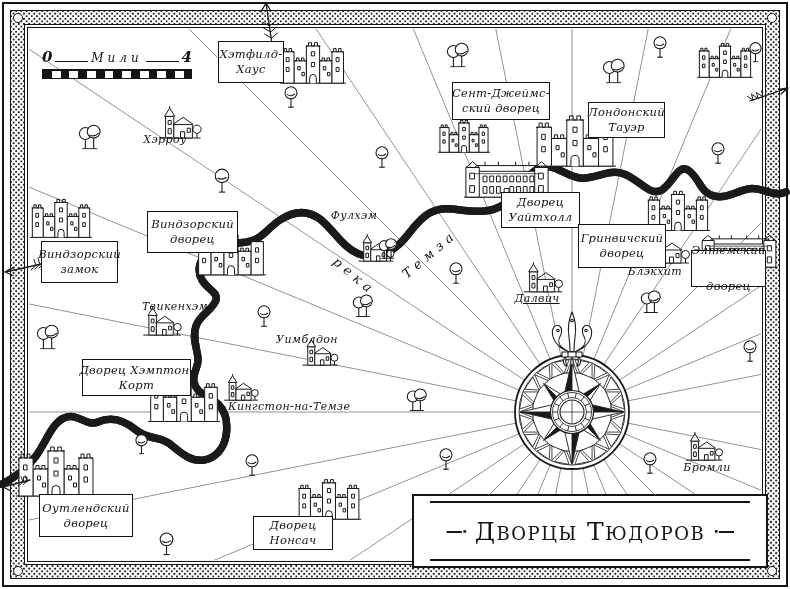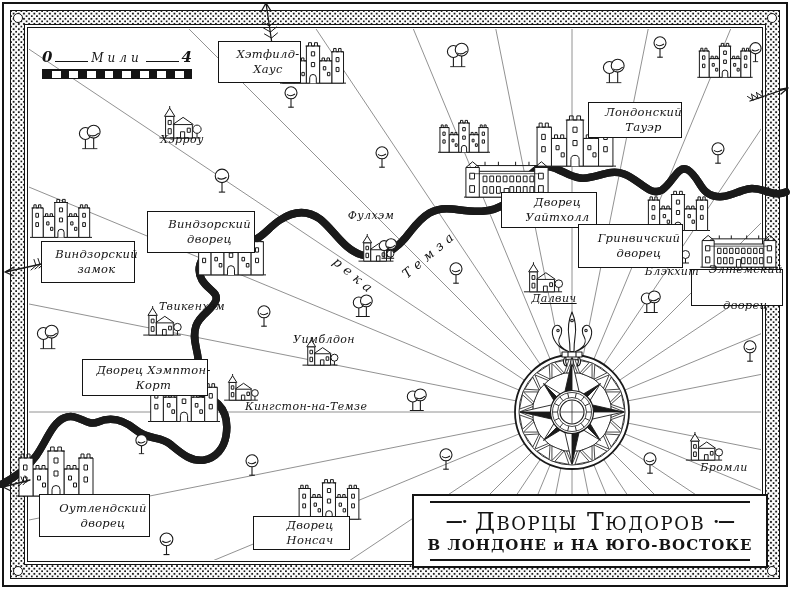--- a/index.html
+++ b/index.html
@@ -15,35 +15,35 @@
     background-position:0 0,2.6px 2.6px;}
   .frame-cover{position:absolute;inset:24px;background:#fff;border:1px solid #141414;}
   .frame-inner{position:absolute;inset:27px;border:1px solid #141414;background:#fff;}
   .corner-dot{position:absolute;width:8px;height:8px;border:1.2px solid #141414;border-radius:50%;background:#fff;}
   
   #map-svg{position:absolute;left:0;top:0;z-index:2;}
   #map-svg use{vector-effect:non-scaling-stroke;}
   #map-svg symbol *{vector-effect:non-scaling-stroke;}
   
   .plabel{position:absolute;z-index:3;font-style:italic;text-align:center;
-          color:#141414;line-height:1.3;padding-left:17px;}
+          color:#141414;line-height:1.3;}
   .plain{font-size:11px;letter-spacing:.4px;white-space:nowrap;}
   .boxed{background:#fff;border:1.5px solid #141414;font-size:11.5px;
          display:flex;flex-direction:column;justify-content:center;align-items:center;
          letter-spacing:.3px;}
   .boxed span{white-space:nowrap;}
   .lbl-hatfield{left:218px;top:41px;width:64px;height:40px;}
   .lbl-stjames{left:452px;top:82px;width:96px;height:36px;}
   .lbl-tower{left:588px;top:102px;width:75px;height:34px;}
   .lbl-newhall{left:686px;top:74px;width:78px;height:35px;}
   .lbl-windsor{left:41px;top:241px;width:75px;height:40px;align-items:center;}
   .lbl-richmond{left:147px;top:211px;width:89px;height:40px;}
   .lbl-whitehall{left:501px;top:192px;width:77px;height:34px;}
   .lbl-greenwich{left:578px;top:224px;width:86px;height:42px;}
-  .lbl-eltham{left:691px;top:269px;width:73px;height:35px;gap:21px;}
+  .lbl-eltham{left:691px;top:250px;width:73px;height:35px;gap:21px;}
   .lbl-hampton{left:82px;top:359px;width:107px;height:35px;}
   .lbl-oatlands{left:39px;top:494px;width:92px;height:41px;}
   .lbl-nonsuch{left:253px;top:516px;width:78px;height:32px;}
   .lbl-harrow{left:139px;top:133px;width:52px;}
   .lbl-fulham{left:328px;top:209px;width:52px;text-align:center;}
   .lbl-twickenham{left:119px;top:300px;width:72px;margin-left:20px;}
   .lbl-wimbledon{left:271px;top:333px;width:72px;}
   .lbl-dulwich{left:511px;top:292px;width:52px;text-decoration:underline;}
   .lbl-blackheath{left:619px;top:265px;width:72px;}
   .lbl-kingston{left:228px;top:400px;width:106px;text-align:center;}
@@ -398,20 +398,24 @@
       <span class="scale-line"></span>
       <span class="scale-num">4</span>
     </div>
     <div class="scale-strip"></div>
   </div>
 
   <div class="plabel boxed lbl-hatfield">
     <span>Хэтфилд-</span>
     <span>Хаус</span>
   </div>
+  <div class="plabel boxed lbl-stjames">
+    <span>Сент-Джеймс-</span>
+    <span>ский дворец</span>
+  </div>
   <div class="plabel boxed lbl-tower">
     <span>Лондонский</span>
     <span>Тауэр</span>
   </div>
   <div class="plabel boxed lbl-windsor">
     <span>Виндзорский</span>
     <span>замок</span>
   </div>
   <div class="plabel boxed lbl-richmond">
     <span>Виндзорский</span>
@@ -454,16 +458,15 @@
   <span class="river-word" id="river-word1">река</span>
   <span class="river-word" id="river-word2">Темза</span>
 
   <div id="title-box">
     <div class="title-rule"></div>
     <div class="title-row">
       <span class="flourish">—·</span>
       <span id="map-title">Дворцы Тюдоров</span>
       <span class="flourish">·—</span>
     </div>
-    <div id="map-subtitle">В ЛОНДОНЕ и НА ЮГО-ВОСТОКЕ</div>
     <div class="title-rule"></div>
   </div>
 </div>
 
 </body></html>

